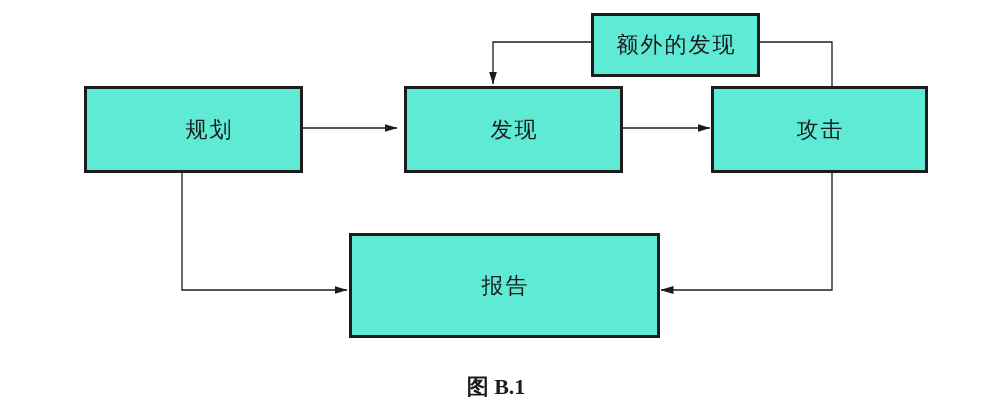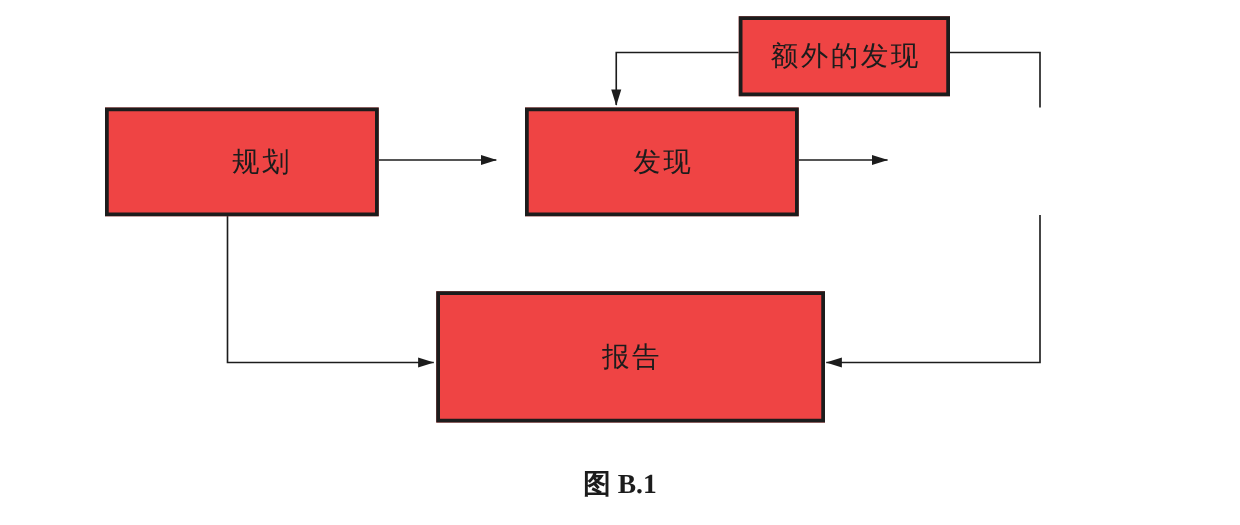--- a/index.html
+++ b/index.html
@@ -13,31 +13,31 @@
   }
   .connectors {
     position: absolute;
     left: 0; top: 0;
     width: 992px; height: 420px;
   }
   .node {
     position: absolute;
     box-sizing: border-box;
     border: 3px solid var(--ink, #1c1c1c);
-    background: #ef4444;
+    background: #5eead4;
     display: flex;
     align-items: center;
     justify-content: center;
     color: var(--ink, #1c1c1c);
     font-size: 22px;
     letter-spacing: 2px;
     text-indent: 2px; 
   }
   .node-planning   { left:  84px; top:  86px; width: 219px; height: 87px; padding-left: 30px; }
-  .node-discovery  { left: 420px; top:  86px; width: 219px; height: 87px; }
+  .node-discovery  { left: 404px; top:  86px; width: 219px; height: 87px; }
   .node-attack     { left: 711px; top:  86px; width: 217px; height: 87px; }
   .node-additional { left: 591px; top:  13px; width: 169px; height: 64px; }
   .node-reporting  { left: 349px; top: 233px; width: 311px; height: 105px; font-family: Liberation Serif, serif; }
   .caption {
     position: absolute;
     left: 0; top: 374px;
     width: 100%;
     display: flex;
     justify-content: center;
     align-items: flex-end;
@@ -75,20 +75,23 @@
   </svg>
 
   <div class="node node-planning">
     <span>规划</span>
   </div>
 
   <div class="node node-discovery">
     <span>发现</span>
   </div>
 
+  <div class="node node-attack">
+    <span>攻击</span>
+  </div>
 
   <div class="node node-additional">
     <span>额外的发现</span>
   </div>
 
   <div class="node node-reporting">
     <span>报告</span>
   </div>
 
   <div class="caption">

